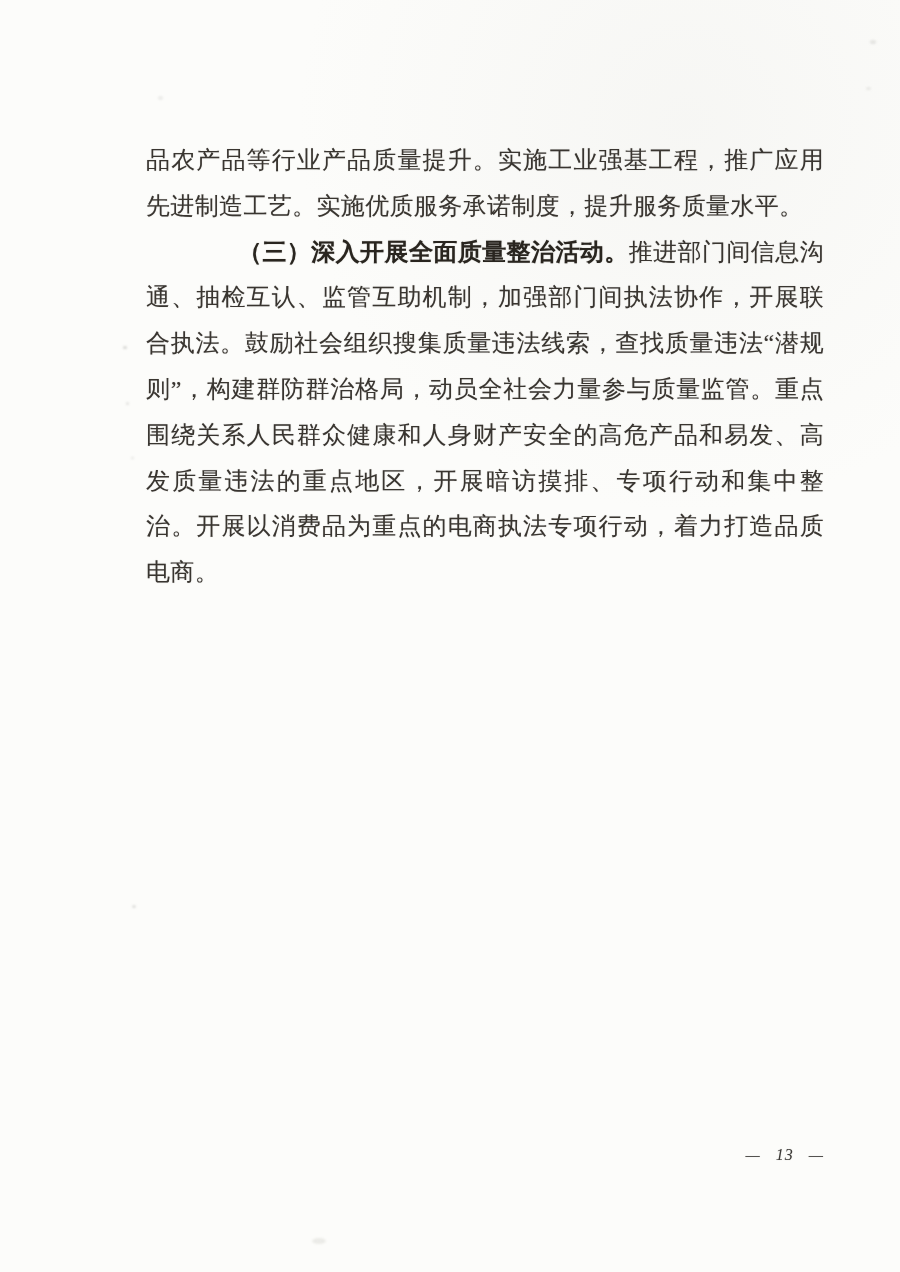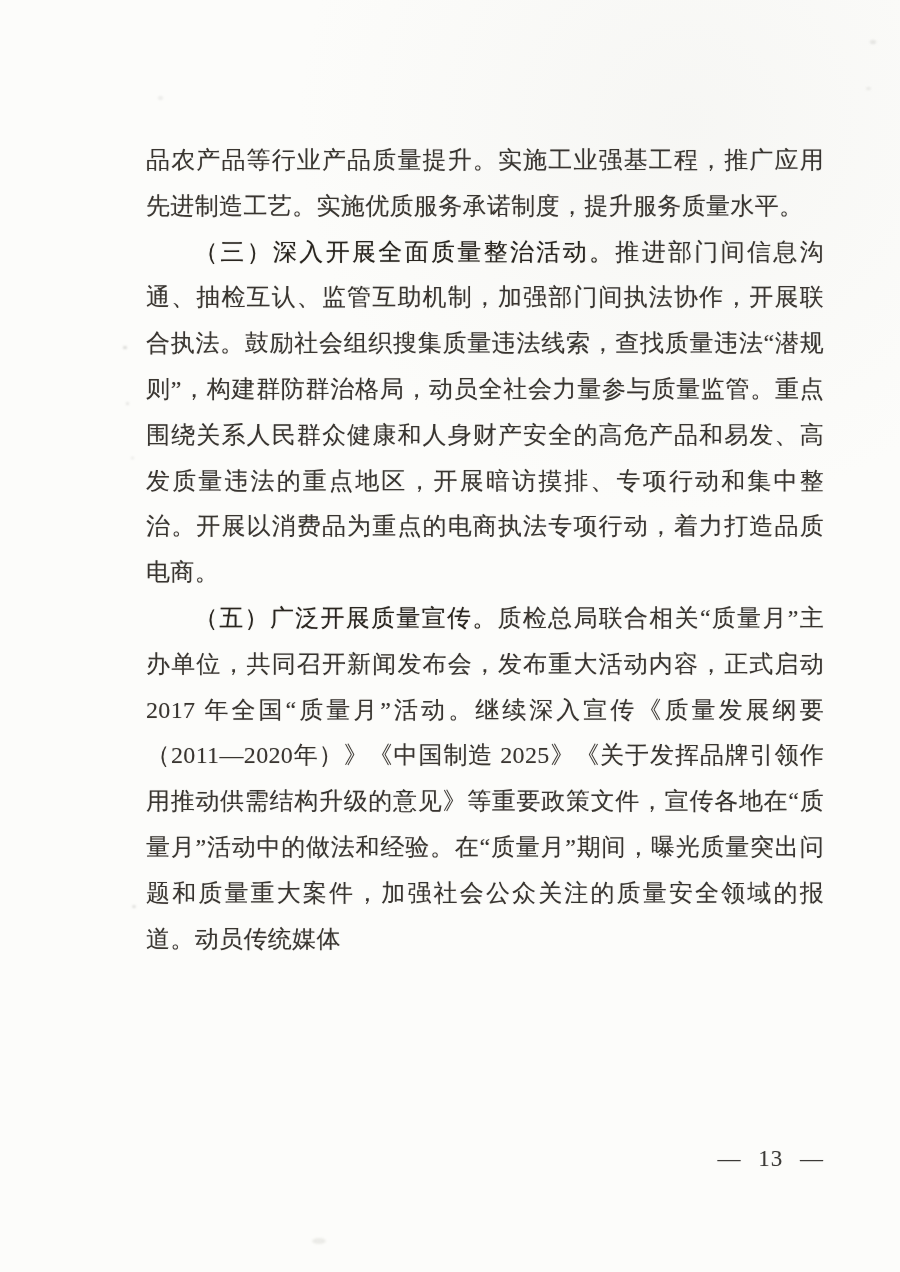--- a/index.html
+++ b/index.html
@@ -35,33 +35,35 @@
   }
   .para {
     margin: 0;
     padding: 0;
     text-indent: 2em;
   }
   .para.no-indent {
     text-indent: 0;
   }
   .para-heading {
-    font-weight: normal;
+    font-weight: bold;
     color: #29251f;
     text-shadow: 0 0 1px rgba(50, 46, 40, 0.45);
+    margin-left: 44px;
   }
   .page-number {
     position: absolute;
     top: 1146px;
     right: 88px;
-    font-size: 23px;
+    font-size: 16px;
     letter-spacing: 1px;
     word-spacing: 10px;
     color: #3c3a37;
     text-shadow: 0 0 1px rgba(90, 86, 80, 0.3);
+    font-style: italic;
   }
   .speck {
     position: absolute;
     border-radius: 50%;
     filter: blur(1px);
   }
   .speck.s1 { left: 111px; top: 346px; width: 4px; height: 3px; background: rgba(130,128,124,0.30); }
   .speck.s2 { left: 114px; top: 402px; width: 3px; height: 3px; background: rgba(130,128,124,0.22); }
   .speck.s3 { left: 119px; top: 457px; width: 3px; height: 2px; background: rgba(130,128,124,0.20); }
   .speck.s4 { left: 120px; top: 905px; width: 4px; height: 3px; background: rgba(130,128,124,0.24); }
@@ -75,21 +77,20 @@
 
 <div class="page">
 
   <div class="text-block">
 
     <p class="para no-indent"><span class="para-body">品农产品等行业产品质量提升。实施工业强基工程，推广应用先进制造工艺。实施优质服务承诺制度，提升服务质量水平。</span></p>
 
     <p class="para"><span class="para-heading">（三）深入开展全面质量整治活动。</span><span class="para-body">推进部门间信息沟通、抽检互认、监管互助机制，加强部门间执法协作，开展联合执法。鼓励社会组织搜集质量违法线索，查找质量违法“潜规则”，构建群防群治格局，动员全社会力量参与质量监管。重点围绕关系人民群众健康和人身财产安全的高危产品和易发、高发质量违法的重点地区，开展暗访摸排、专项行动和集中整治。开展以消费品为重点的电商执法专项行动，着力打造品质电商。</span></p>
 
 
-    <p class="para"><span class="para-heading">（五）广泛开展质量宣传。</span><span class="para-body">质检总局联合相关“质量月”主办单位，共同召开新闻发布会，发布重大活动内容，正式启动 2017 年全国“质量月”活动。继续深入宣传《质量发展纲要（2011—2020年）》《中国制造 2025》《关于发挥品牌引领作用推动供需结构升级的意见》等重要政策文件，宣传各地在“质量月”活动中的做法和经验。在“质量月”期间，曝光质量突出问题和质量重大案件，加强社会公众关注的质量安全领域的报道。动员传统媒体</span></p>
 
   </div>
 
   <div class="page-number">— 13 —</div>
 
   <div class="speck s1"></div>
   <div class="speck s2"></div>
   <div class="speck s3"></div>
   <div class="speck s4"></div>
   <div class="speck s5"></div>

